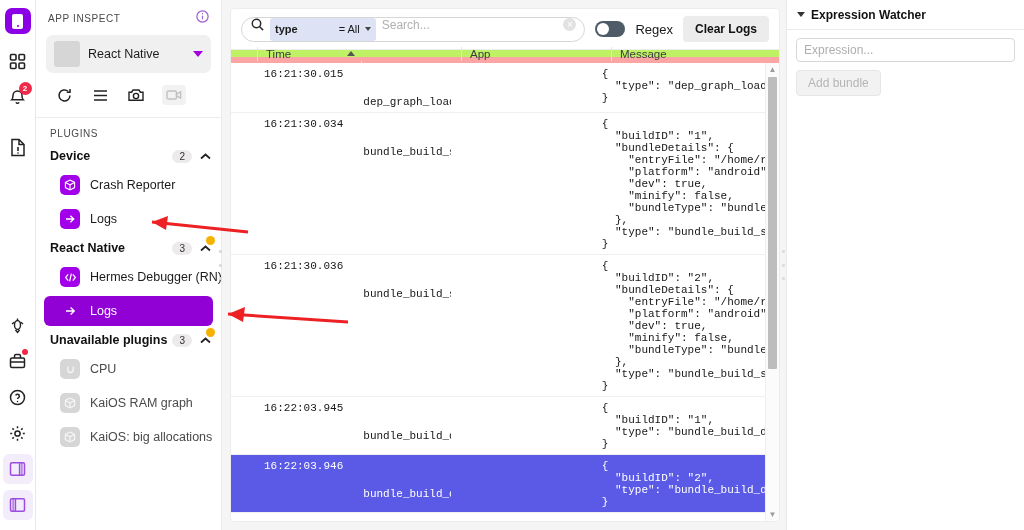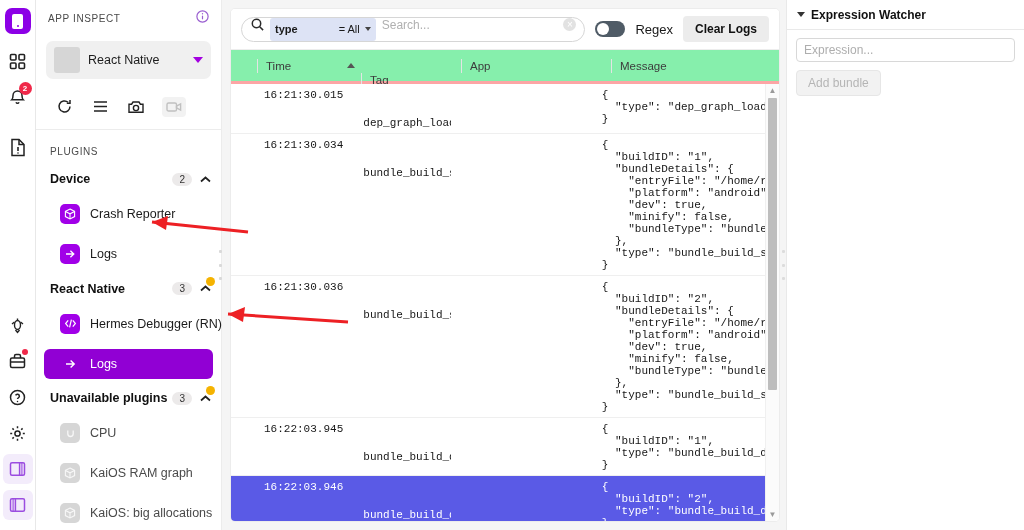--- a/index.html
+++ b/index.html
@@ -42,21 +42,20 @@
     border-radius: 50%; background: #f02849;
   }
   .rail-spacer { flex: 1 1 auto; }
   .rail-icon.active-panel { background: #f3ecfb; border-radius: 6px; }
 
   
   .sidebar {
     width: 186px; height: 530px; background: #fff; flex: none;
     display: flex; flex-direction: column; border-right: 1px solid #ececec;
     position: relative;
-    justify-content: space-between;
   }
   .sb-head {
     padding: 9px 12px 0 12px; display:flex; align-items:center; justify-content: space-between;
   }
   .sb-title { font-size: 10px; letter-spacing: .6px; color: #4a4a4a; font-weight: 500; }
   .info-ico { color: #9a5fd0; }
   .device-sel {
     margin: 8px 10px 0 10px; background: #f0f0f0; border-radius: 7px;
     height: 38px; display: flex; align-items: center; padding: 0 8px; gap: 8px;
   }
@@ -151,23 +150,23 @@
     position:absolute; top:2px; left:2px; width:12px; height:12px; border-radius:50%; background:#fff;
   }
   .toggle-label { font-size: 13px; color: #1a1a1a; }
   .clear-btn {
     background: #ececec; border-radius: 4px; font-size: 12px; font-weight: bold; color: #111;
     padding: 6px 12px; border: none; cursor: pointer; font-family: inherit;
   }
 
   
   .tbl-head {
-    display: flex; height: 35px; align-items: center; border-top: 1px solid #ededed;
-    border-bottom: 3px solid #fca5a5; font-size: 11.5px; color: #3c3c3c; flex: none;
-    background: #86efac;
+    display: flex; height: 14px; align-items: center; border-top: 1px solid #ededed;
+    border-bottom: 6px solid #fca5a5; font-size: 11.5px; color: #3c3c3c; flex: none;
+    background: #bef264;
   }
   .th { padding-left: 8px; border-left: 1px solid #e4e4e4; height: 14px; line-height: 14px;
         display:flex; align-items:center; gap: 4px; overflow:hidden; }
   .th:first-child { border-left: none; }
   .th.c-ico { width: 26px; border-left: none; padding: 0; }
   .th.c-time { width: 104px; justify-content: space-between; padding-right: 6px; }
   .th.c-tag  { width: 100px; }
   .th.c-app  { width: 150px; }
   .th.c-msg  { flex: 1 1 auto; }
   .sort-asc { width:0;height:0;border-left:4px solid transparent;border-right:4px solid transparent;

